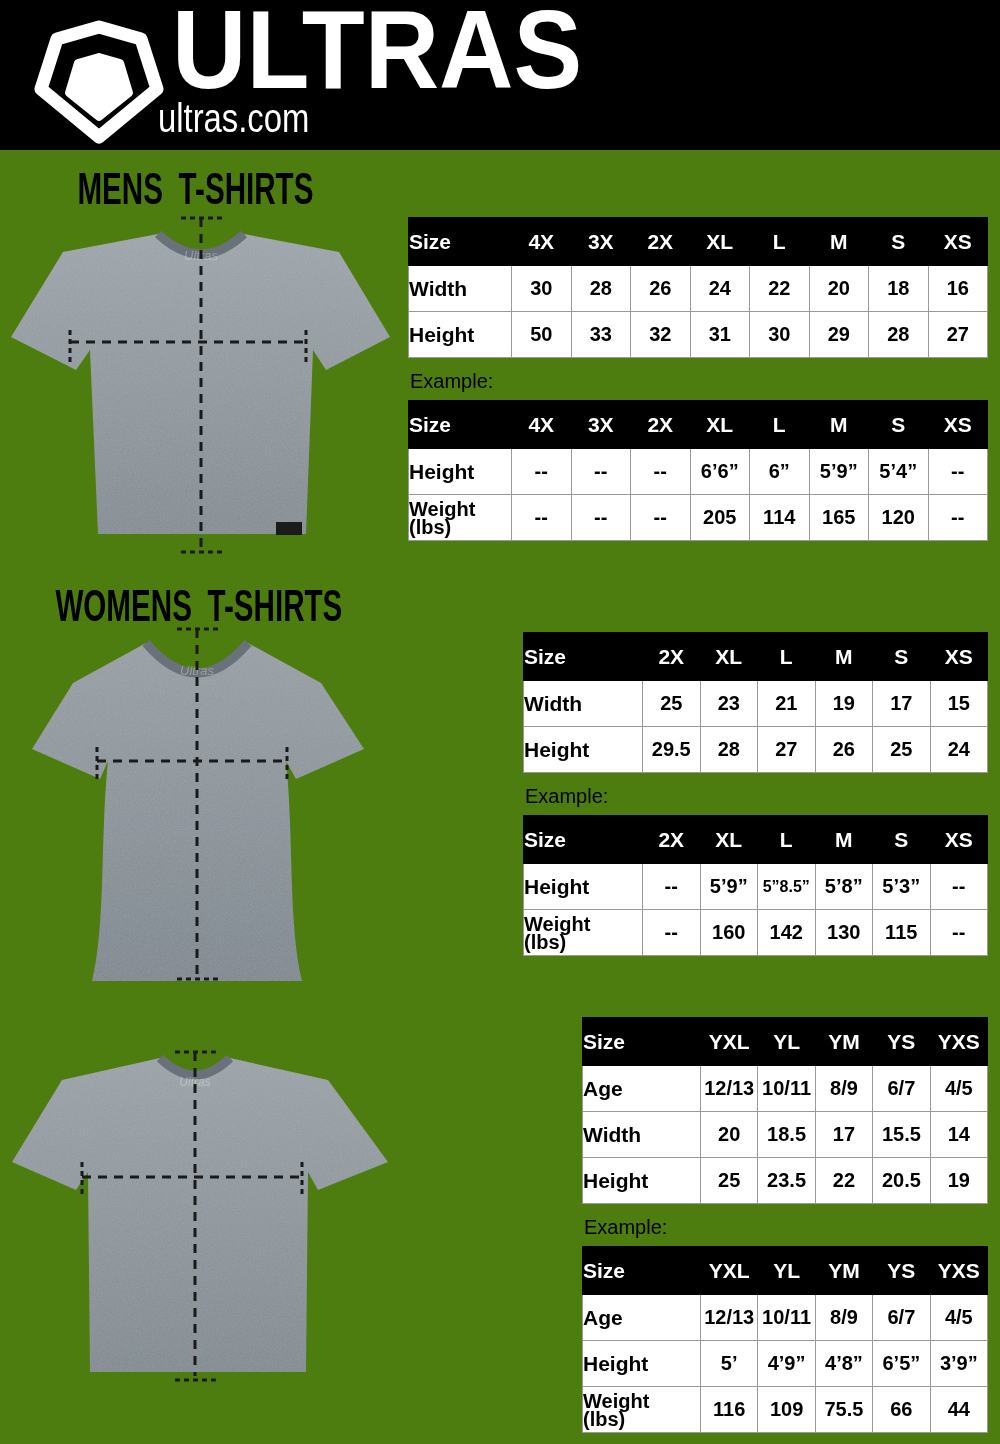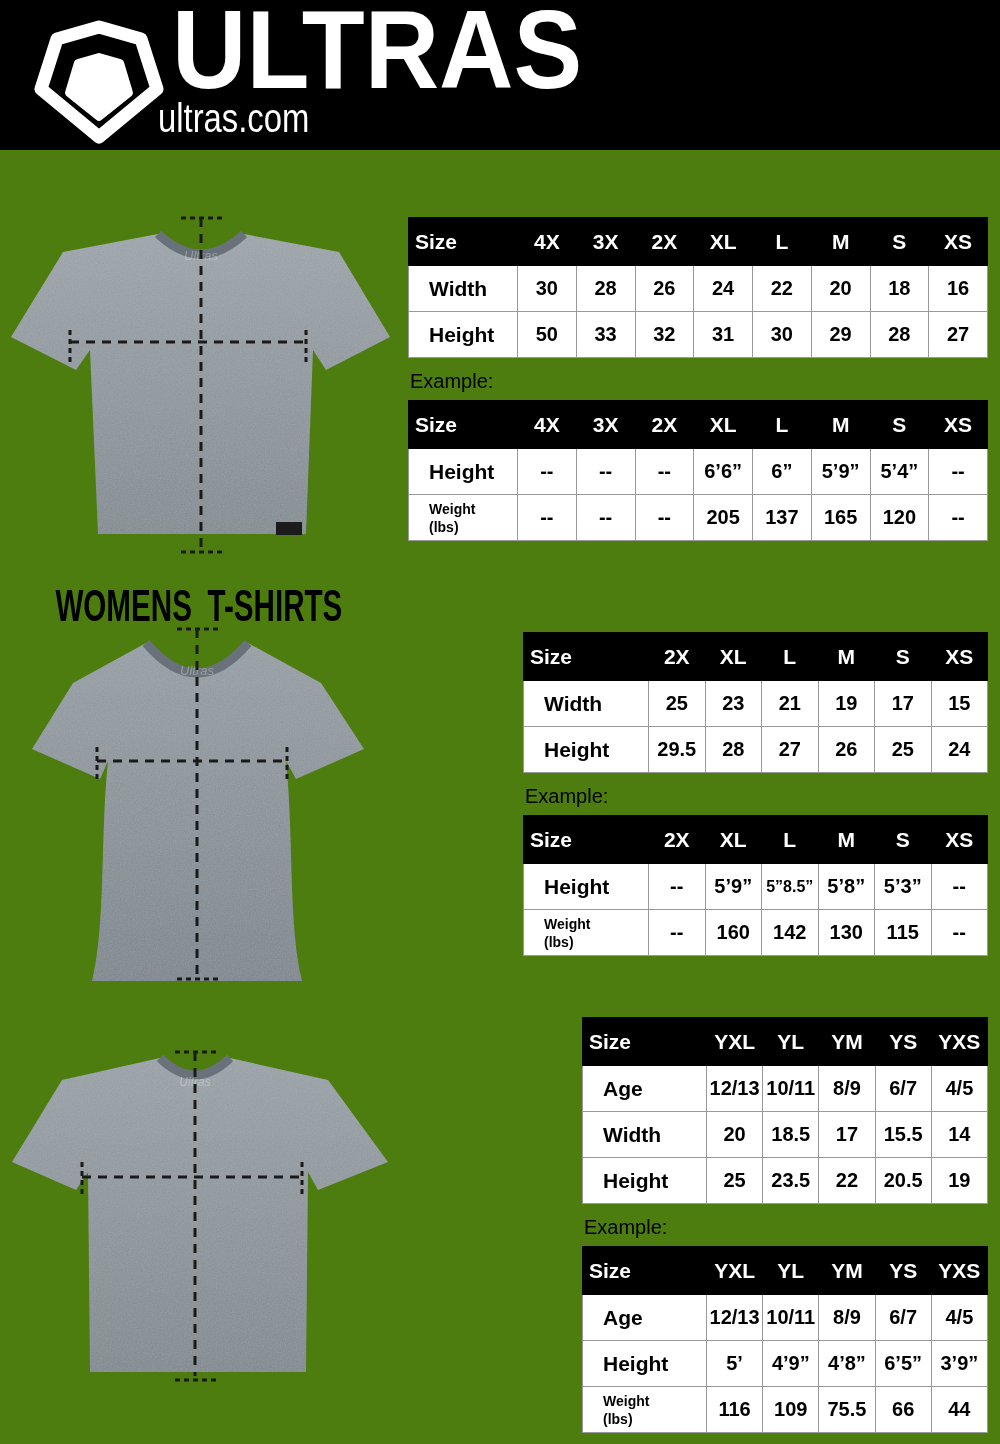--- a/index.html
+++ b/index.html
@@ -30,24 +30,24 @@
 
   
   .tables{position:absolute;}
   #mens-tables{left:408px;top:217px;width:580px;}
   #womens-tables{left:523px;top:632px;width:465px;}
   #youth-tables{left:582px;top:1017px;width:406px;}
 
   table{border-collapse:collapse;table-layout:fixed;width:100%;background:#fff;}
   th{background:#000;color:#fff;height:47px;font-weight:bold;font-size:21px;text-align:center;
      border:1px solid #000;padding:0;}
-  th:first-child{text-align:left;padding-left:6px;}
+  th:first-child{text-align:left;padding-left:0;}
   td{border:1px solid #999;height:45px;text-align:center;font-weight:bold;font-size:20px;padding:0;}
-  td.rowlabel{text-align:left;padding-left:20px;font-size:21px;white-space:pre-line;}
-  td.rowlabel.twoline{font-size:14px;line-height:18px;}
+  td.rowlabel{text-align:left;padding-left:0;font-size:21px;white-space:pre-line;}
+  td.rowlabel.twoline{font-size:20px;line-height:18px;}
   td.small{font-size:16px;}
   #mens-tables  th:first-child{width:102px;}
   #womens-tables th:first-child{width:118px;}
   #youth-tables  th:first-child{width:117px;}
 
   .ex-label{font-weight:normal;font-size:20px;line-height:22px;margin:12px 0 8px 2px;}
 
   .dash{fill:none;stroke:#1a1a1a;stroke-width:3;stroke-dasharray:9 7;}
   .cap{fill:none;stroke:#1a1a1a;stroke-width:3;stroke-dasharray:5 4;}
   .collar{fill:none;stroke:#69727a;stroke-width:9;}
@@ -59,20 +59,23 @@
 
   <div id="header">
     <svg id="logo-svg" width="132" height="138" viewBox="0 0 132 138">
       <path d="M24,32 L66,20 L108,32 L124,82 L66,130 L8,82 Z" fill="none" stroke="#ffffff" stroke-width="13" stroke-linejoin="round"></path>
       <path d="M45,56 L66,50 L87,56 L96,86 L66,110 L36,86 Z" fill="#ffffff" stroke="#ffffff" stroke-width="8" stroke-linejoin="round"></path>
     </svg>
     <div id="brand-name">ULTRAS</div>
     <div id="brand-site">ultras.com</div>
   </div>
 
+  <div id="mens-title" class="section-title">
+    <span class="scale">MENS T-SHIRTS</span>
+  </div>
 
   <svg id="mens-shirt" class="shirt" width="385" height="355" viewBox="0 0 385 355">
     <defs>
       <linearGradient id="gm" x1="0" y1="0" x2="0" y2="1">
         <stop offset="0" stop-color="#98a1a7"></stop>
           <stop offset="1" stop-color="#7e878e"></stop>
       </linearGradient>
       <filter id="nm" x="0" y="0" width="100%" height="100%">
         <feTurbulence type="fractalNoise" baseFrequency="0.8" numOctaves="2" result="t"></feTurbulence>
         <feColorMatrix in="t" type="matrix" values="0 0 0 0 1  0 0 0 0 1  0 0 0 0 1  0 0 0 0.12 0" result="w"></feColorMatrix>
@@ -167,21 +170,21 @@
             <td>5’4”</td>
             <td>--</td>
           </tr>
           <tr>
             <td class="rowlabel twoline">Weight
 (lbs)</td>
             <td>--</td>
             <td>--</td>
             <td>--</td>
             <td>205</td>
-            <td>137</td>
+            <td>114</td>
             <td>165</td>
             <td>120</td>
             <td>--</td>
           </tr>
         </tbody>
       </table>
   </div>
 
   <div id="womens-title" class="section-title">
     <span class="scale">WOMENS T-SHIRTS</span>

